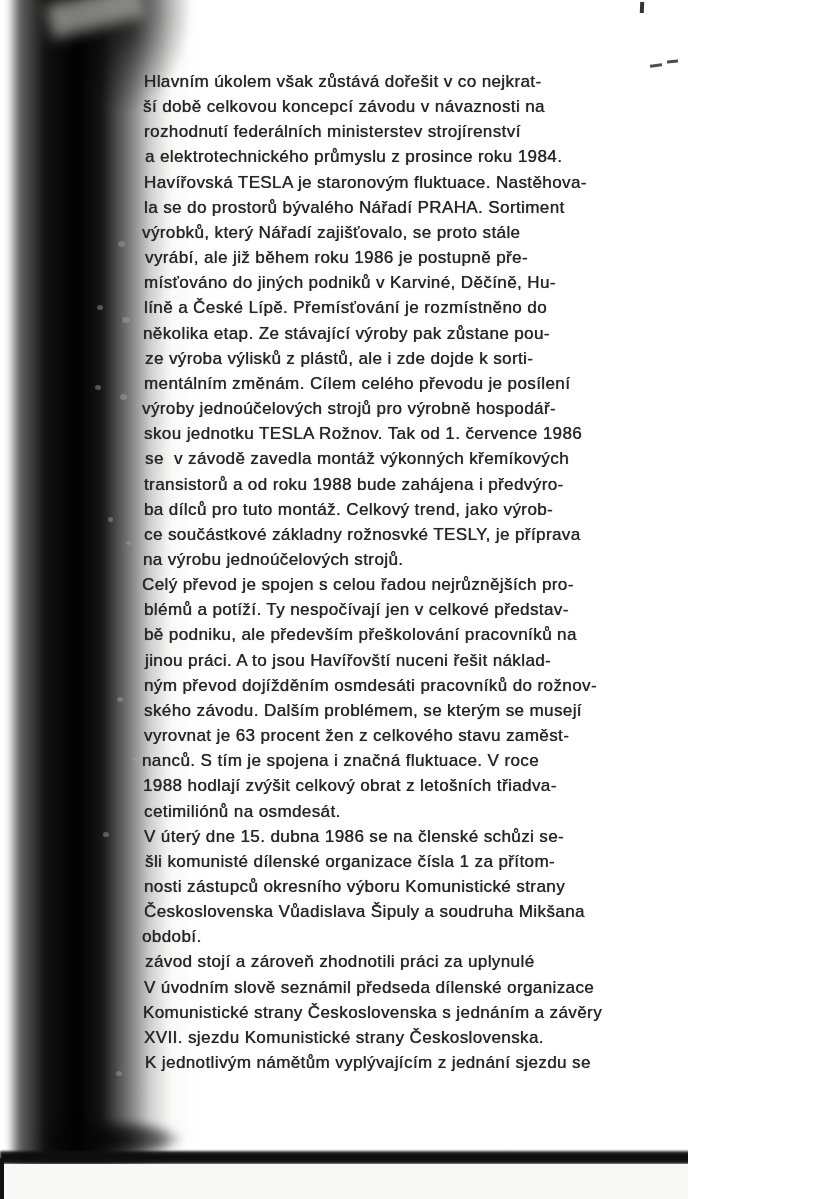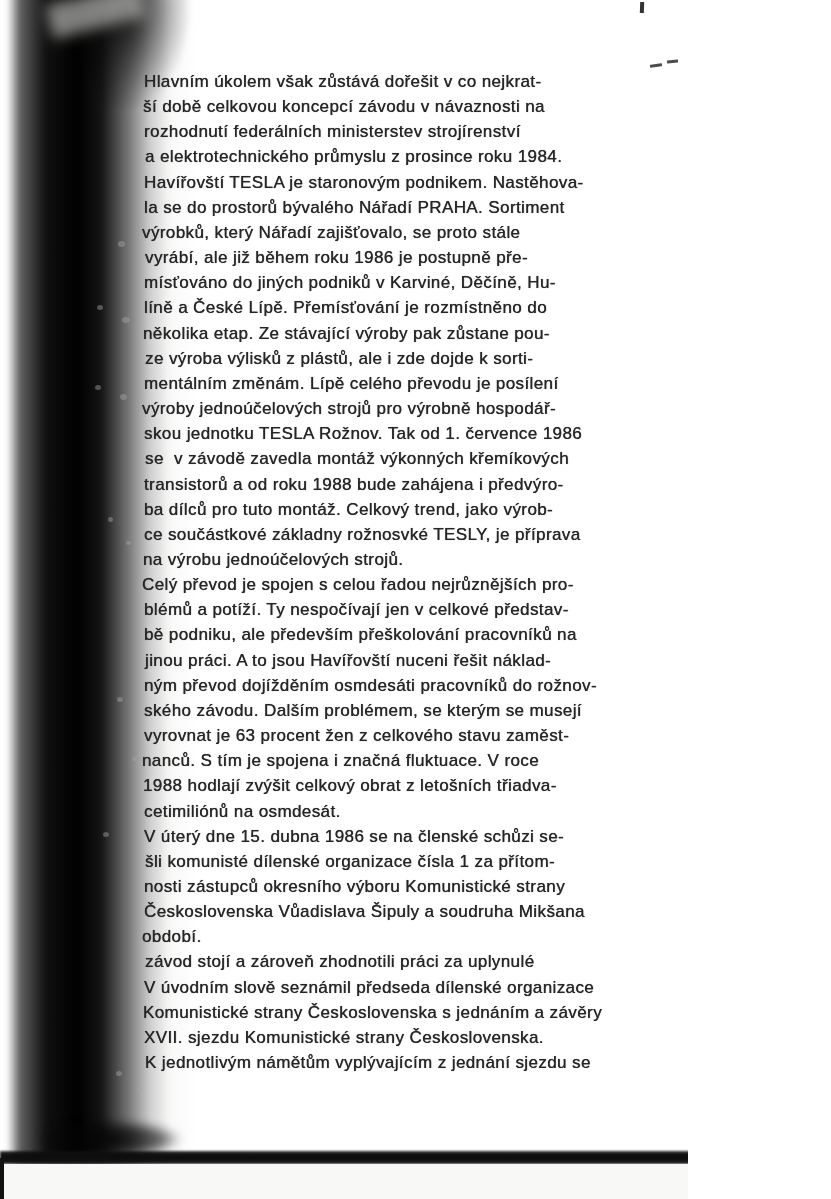--- a/index.html
+++ b/index.html
@@ -174,29 +174,29 @@
   <div class="dash d1"></div>
   <div class="dash d2"></div>
 
   <div class="page-number">100.</div>
 
   <div class="textblock">
       <div class="line">Hlavním úkolem však zůstává dořešit v co nejkrat-</div>
       <div class="line">ší době celkovou koncepcí závodu v návaznosti na</div>
       <div class="line">rozhodnutí federálních ministerstev strojírenství</div>
       <div class="line">a elektrotechnického průmyslu z prosince roku 1984.</div>
-      <div class="line">Havířovští TESLA je staronovým podnikem. Nastěhova-</div>
+      <div class="line">Havířovská TESLA je staronovým fluktuace. Nastěhova-</div>
       <div class="line">la se do prostorů bývalého Nářadí PRAHA. Sortiment</div>
       <div class="line">výrobků, který Nářadí zajišťovalo, se proto stále</div>
       <div class="line">vyrábí, ale již během roku 1986 je postupně pře-</div>
       <div class="line">mísťováno do jiných podniků v Karviné, Děčíně, Hu-</div>
       <div class="line">líně a České Lípě. Přemísťování je rozmístněno do</div>
       <div class="line">několika etap. Ze stávající výroby pak zůstane pou-</div>
       <div class="line">ze výroba výlisků z plástů, ale i zde dojde k sorti-</div>
-      <div class="line">mentálním změnám. Lípě celého převodu je posílení</div>
+      <div class="line">mentálním změnám. Cílem celého převodu je posílení</div>
       <div class="line">výroby jednoúčelových strojů pro výrobně hospodář-</div>
       <div class="line">skou jednotku TESLA Rožnov. Tak od 1. července 1986</div>
       <div class="line">se  v závodě zavedla montáž výkonných křemíkových</div>
       <div class="line">transistorů a od roku 1988 bude zahájena i předvýro-</div>
       <div class="line">ba dílců pro tuto montáž. Celkový trend, jako výrob-</div>
       <div class="line">ce součástkové základny rožnosvké TESLY, je příprava</div>
       <div class="line">na výrobu jednoúčelových strojů.</div>
       <div class="line">Celý převod je spojen s celou řadou nejrůznějších pro-</div>
       <div class="line">blémů a potíží. Ty nespočívají jen v celkové představ-</div>
       <div class="line">bě podniku, ale především přeškolování pracovníků na</div>

